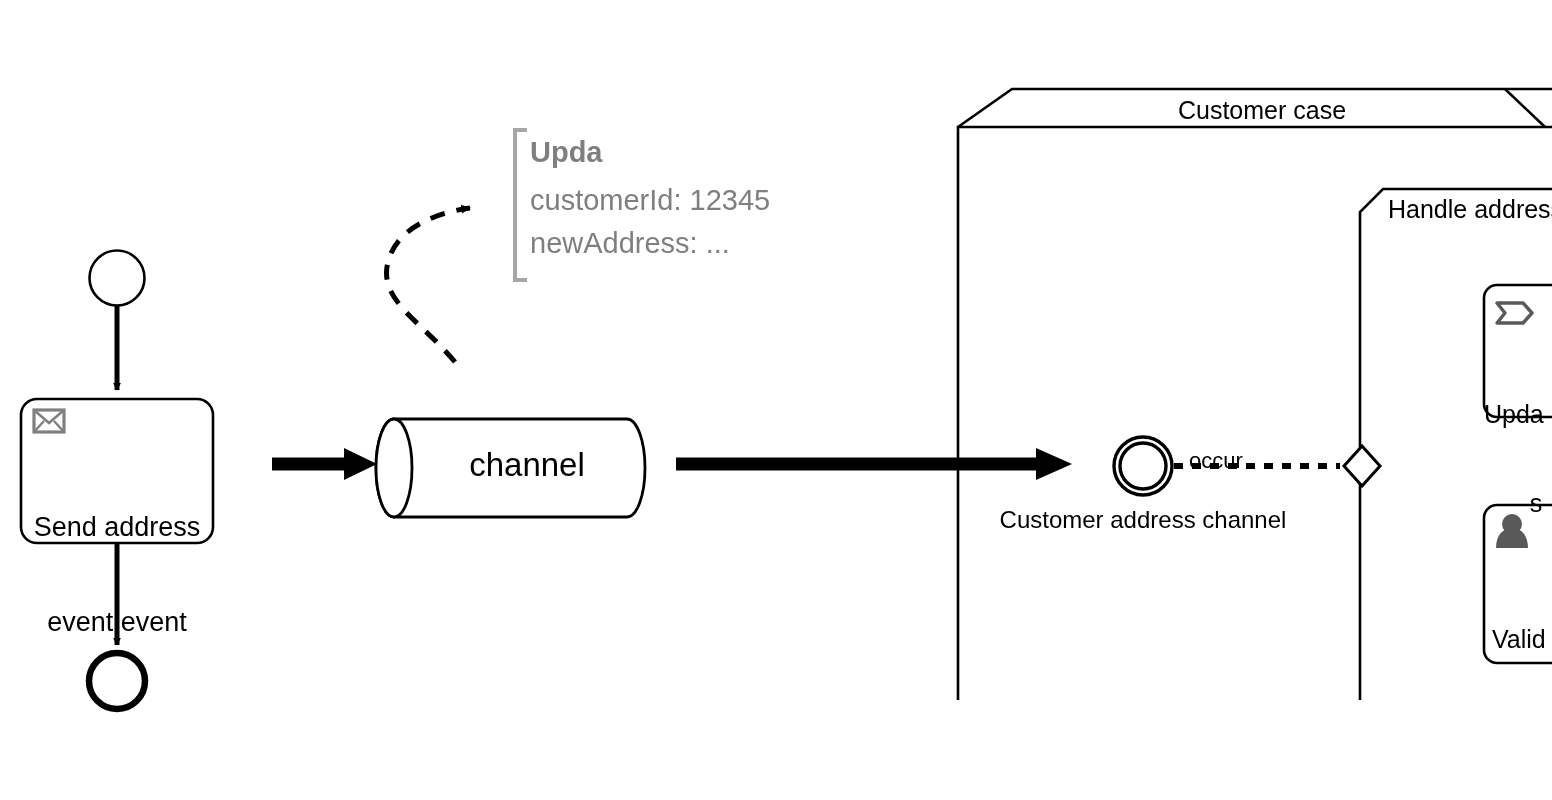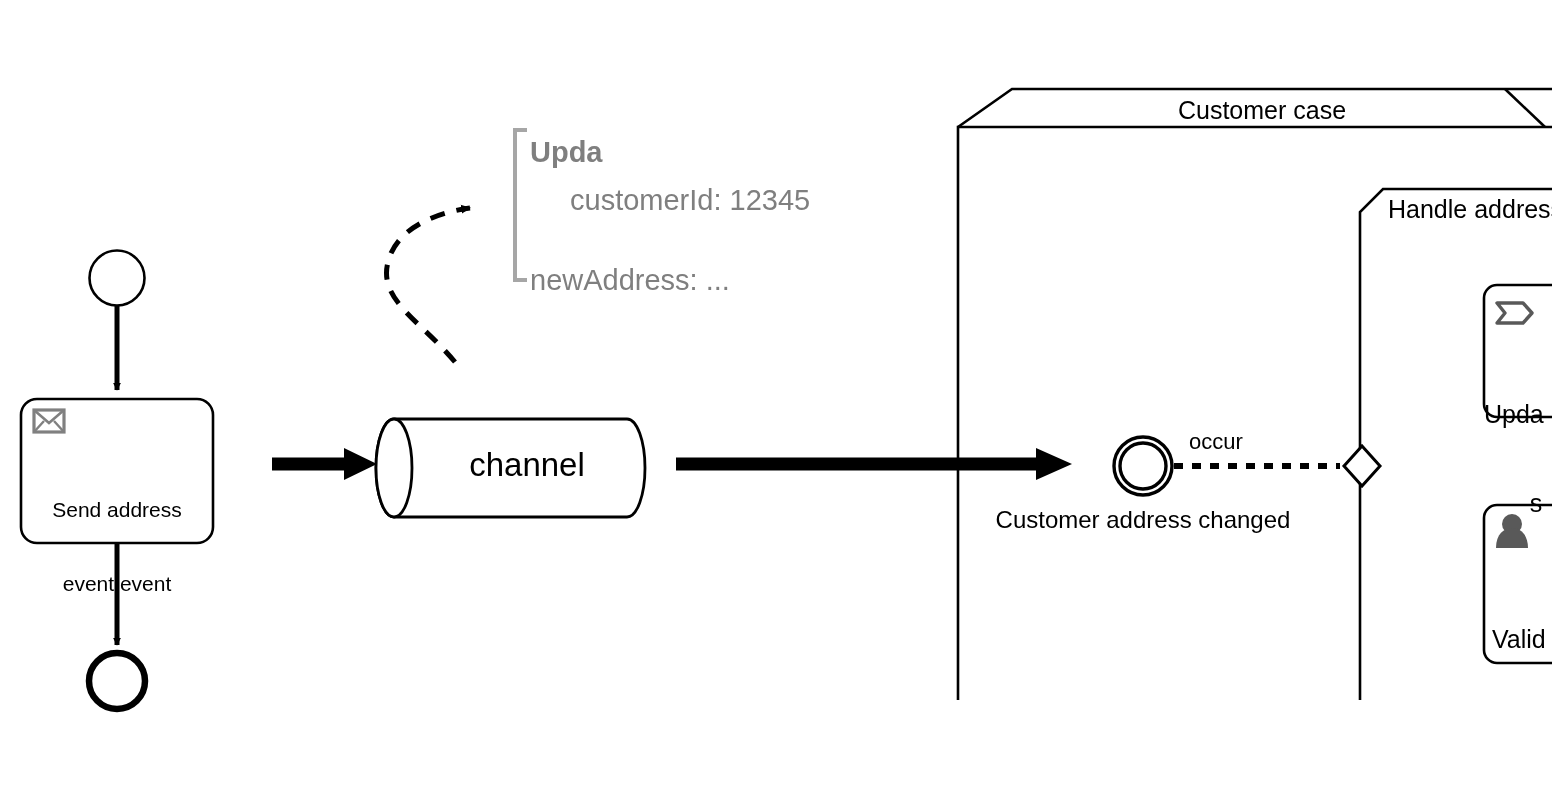--- a/index.html
+++ b/index.html
@@ -38,37 +38,38 @@
     position: absolute;
     font-family: "Liberation Sans", sans-serif;
     color: #7f7f7f;
     white-space: pre;
     line-height: 1.0;
   }
   .annot-title {
     font-weight: bold;
   }
   .task-label {
-    font-size: 21px;
+    font-size: 27px;
     text-align: center;
   }
   .channel-label {
     font-size: 33px;
   }
   .case-label {
     font-size: 25px;
   }
   .stage-label {
     font-size: 25px;
   }
   .listener-label {
     font-size: 24px;
   }
   .occur-label {
     font-size: 22px;
+    margin-top: 19px;
   }
 </style>
 </head>
 <body>
 
 <div id="canvas">
 
   <svg id="diagram-svg" viewBox="0 0 1552 800" xmlns="http://www.w3.org/2000/svg">
 
     <defs>
@@ -146,30 +147,30 @@
     </g>
 
   </svg>
 
   <div class="lbl task-label" style="left:21px; top:448px; width:192px;">
     <div>Send address</div>
     <div>event event</div>
   </div>
 
   <div class="annot annot-title" style="left:530px; top:138px; font-size:29px;">Upda</div>
-  <div class="annot" style="left:530px; top:186px; font-size:29px;margin-left:40px;">customerId: 12345</div>
-  <div class="annot" style="left:530px; top:229px; font-size:29px;margin-top:37px;">newAddress: ...</div>
+  <div class="annot" style="left:530px; top:186px; font-size:29px;">customerId: 12345</div>
+  <div class="annot" style="left:530px; top:229px; font-size:29px;">newAddress: ...</div>
 
   <div class="lbl channel-label" style="left:412px; top:446px; width:230px; text-align:center;">channel</div>
 
   <div class="lbl case-label" style="left:1012px; top:96px; width:500px; text-align:center;">Customer case</div>
 
   <div class="lbl stage-label" style="left:1388px; top:195px; width:260px;">Handle address</div>
 
-  <div class="lbl listener-label" style="left:943px; top:506px; width:400px; text-align:center;">Customer address changed</div>
+  <div class="lbl listener-label" style="left:943px; top:506px; width:400px; text-align:center;">Customer address channel</div>
 
   <div class="lbl occur-label" style="left:1189px; top:429px;">occur</div>
 
   <div class="lbl task-label" style="left:1484px; top:341px; width:140px; font-size:25px; text-align:left;">
     <div>Upda</div>
     <div style="text-align:center; width:104px;">s</div>
   </div>
 
   <div class="lbl task-label" style="left:1492px; top:566px; width:140px; font-size:25px; text-align:left;">
     <div>Valid</div>

